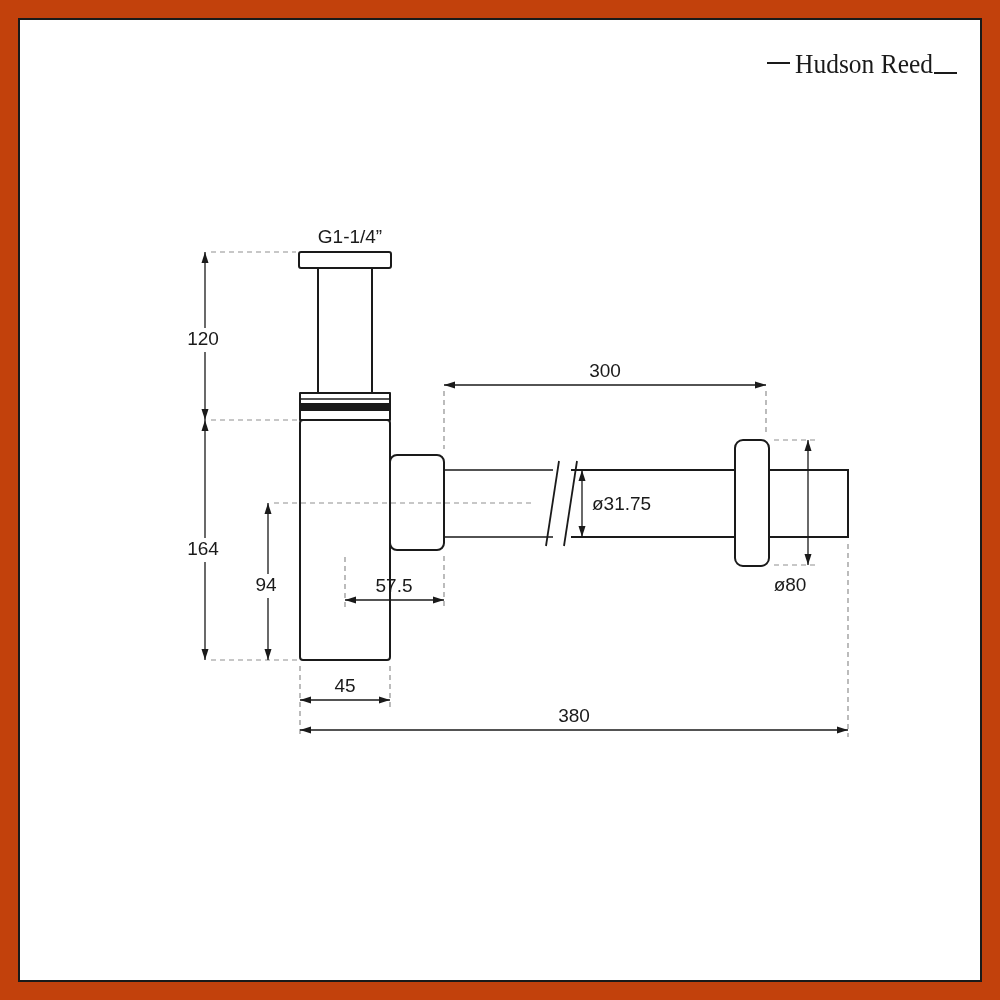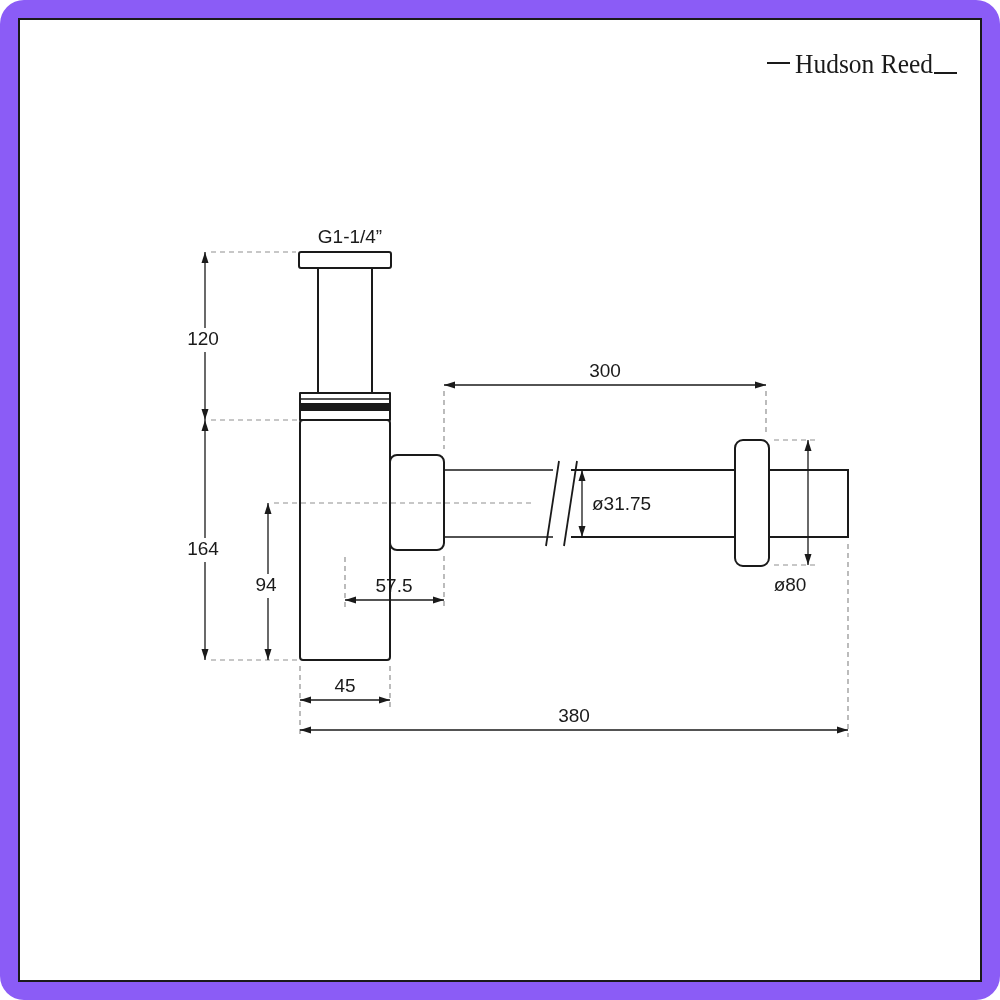--- a/index.html
+++ b/index.html
@@ -5,23 +5,22 @@
   html, body {
     margin: 0;
     padding: 0;
     background: #ffffff;
     font-family: "Liberation Sans", sans-serif;
   }
   .page {
     position: relative;
     width: 1000px;
     height: 1000px;
-    background: #8b5cf6;
+    background: #c2410c;
     overflow: hidden;
-    border-radius: 24px;
   }
   svg { display: block; }
   text {
     font-family: "Liberation Sans", sans-serif;
     fill: #1a1a1a;
   }
   .logo-text {
     font-family: "Liberation Serif", serif;
     font-size: 27px;
     fill: #1a1a1a;

